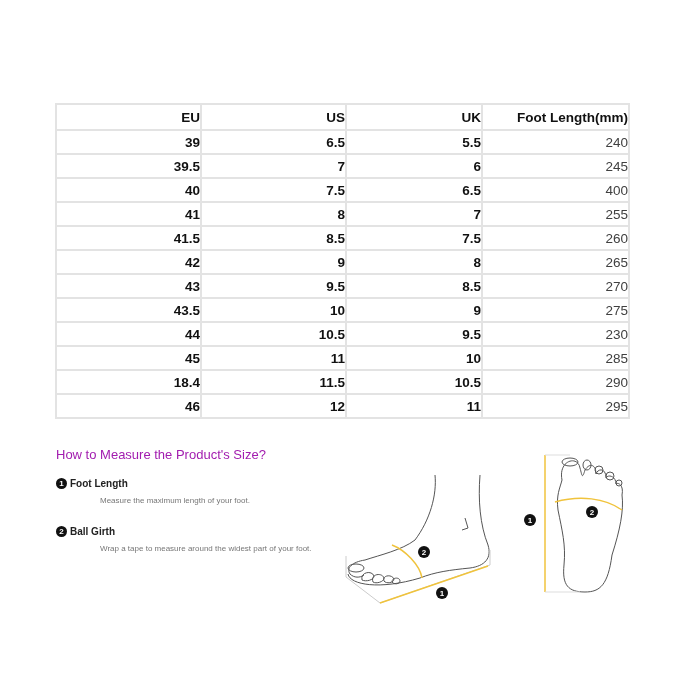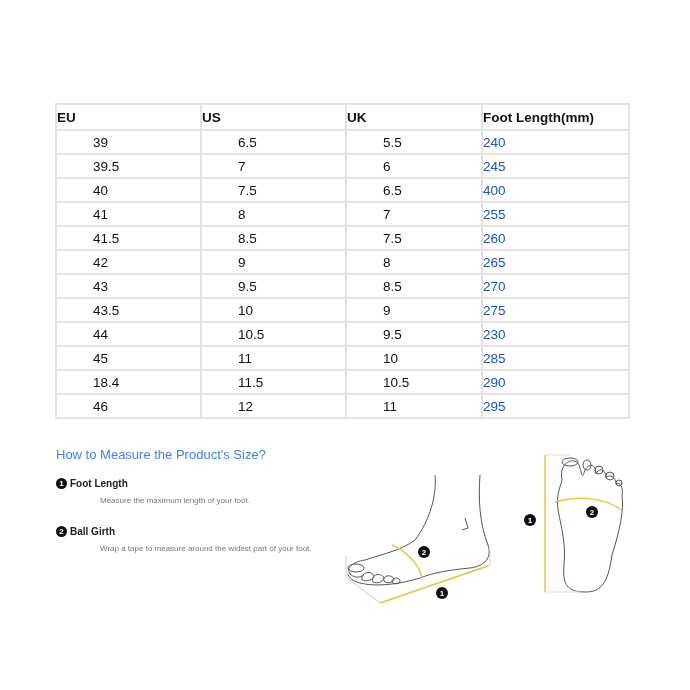--- a/index.html
+++ b/index.html
@@ -18,51 +18,51 @@
     .size-table {
       position: absolute;
       left: 55px;
       top: 103px;
       width: 573px;
       border-collapse: collapse;
       table-layout: fixed;
     }
     .size-table th, .size-table td {
       border: 2px solid #e3e3e3;
-      text-align: left;
+      text-align: right;
       height: 22px;
       padding: 0;
       font-size: 13.5px;
     }
     .size-table th {
       font-weight: bold;
       color: #111;
       height: 24px;
     }
     .size-table td.bold {
-      font-weight: normal;
+      font-weight: bold;
       color: #111;
       padding-left: 36px;
     }
     .size-table td.light {
-      color: #1d4ed8;
+      color: #404040;
       font-weight: normal;
       border-radius: 6px;
     }
     .col-eu { width: 145px; }
     .col-us { width: 145px; }
     .col-uk { width: 136px; }
     .col-fl { width: 147px; }
 
     .measure-title {
       position: absolute;
       left: 56px;
       top: 447px;
       font-size: 13px;
-      color: #3b82f6;
+      color: #a21caf;
     }
     .step {
       position: absolute;
       left: 56px;
     }
     .step-head {
       display: flex;
       align-items: center;
       font-size: 10px;
       font-weight: bold;

